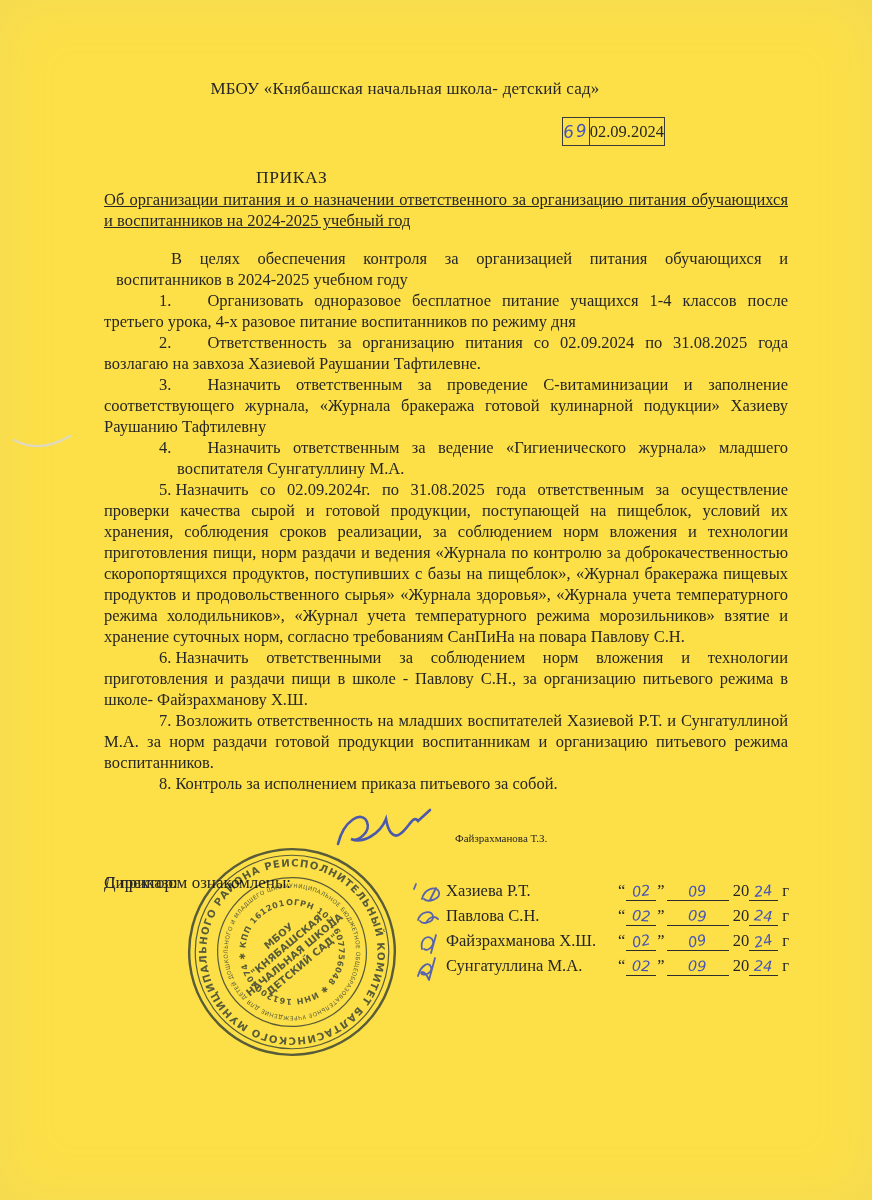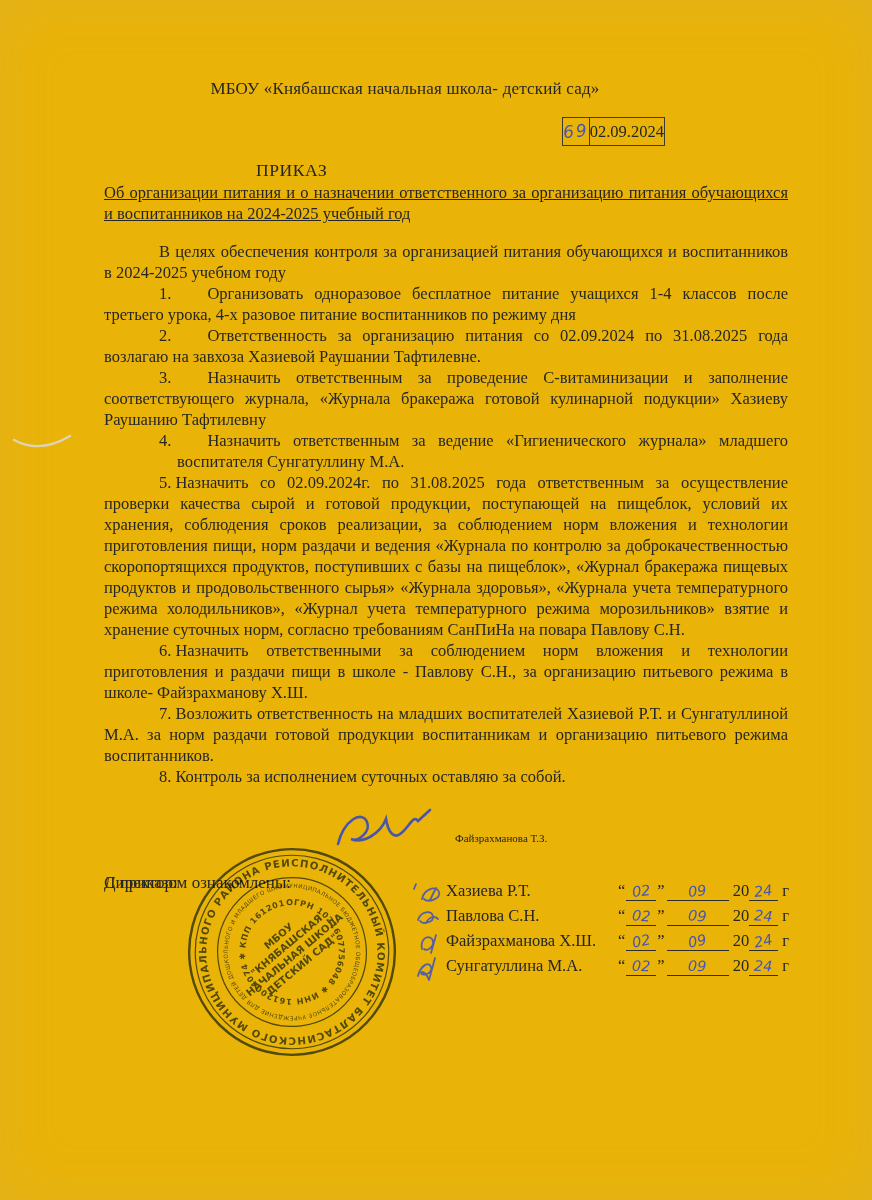--- a/index.html
+++ b/index.html
@@ -1,35 +1,35 @@
 <!DOCTYPE html>
 <html lang="ru"><head>
 <meta charset="utf-8">
 <style>
   html,body{margin:0;padding:0;background:#e8e8e4;}
-  .page{position:relative;width:872px;height:1200px;background:#eab308;overflow:hidden;
+  .page{position:relative;width:872px;height:1200px;background:#fde047;overflow:hidden;
         font-family:"Liberation Serif",serif;color:#262626;
         box-shadow:inset 0 0 60px rgba(175,175,162,.14);}
   
   .school{position:absolute;top:79px;left:0;width:810px;text-align:center;font-size:17px;letter-spacing:.2px;}
   
   .doc-table{position:absolute;top:117px;left:562px;border-collapse:collapse;}
   .doc-table td{border:1.5px solid #3a3a3a;font-size:16.5px;padding:0;}
   .td-num-h{width:102px;text-align:center;line-height:1.22;padding:2px 2px 1px 2px;}
   .td-date-h{width:122px;text-align:center;vertical-align:top;padding-top:2px;}
   .td-num-v{height:27px;text-align:center;}
   .td-date-v{padding-left:9px;}
   .hw{font-family:"DejaVu Sans",sans-serif;font-style:italic;color:#4655b6;}
   .num69{display:inline-block;font-size:17px;transform:rotate(-6deg);letter-spacing:2px;}
   
   .content{position:absolute;left:104px;top:160px;width:684px;font-size:16.5px;line-height:21px;
            text-align:justify;text-align-last:left;}
-  .title{margin:0 0 1px 152px;font-size:17.5px;letter-spacing:.6px;text-align:left;}
+  .title{margin:7px 0 1px 152px;font-size:17.5px;letter-spacing:.6px;text-align:left;}
   .subject{margin:0;text-decoration:underline;}
-  .intro{margin:17px 0 0 0;text-indent:55px;}
+  .intro{margin:17px 0 0 12px;text-indent:55px;}
   .pw{margin:0 0 0 29px;text-align:left;}
   .item{margin:0;text-indent:55px;}
   .item.first{}
   .item.hang{margin-left:73px;text-indent:-18px;}
   .gapw{display:inline-block;width:36px;}
   .gapn{display:inline-block;width:4px;}
   
   .director-label{position:absolute;left:104px;top:873px;font-size:17px;}
   .director-name{position:absolute;left:455px;top:832px;font-size:11px;}
   .director-sig{position:absolute;left:328px;top:804px;width:120px;height:60px;}
@@ -75,21 +75,21 @@
     <p class="subject">Об организации питания и о назначении ответственного за организацию питания обучающихся и воспитанников на 2024-2025 учебный год</p>
     <p class="intro">В целях обеспечения контроля за организацией питания обучающихся и воспитанников в 2024-2025 учебном году</p>
 
     <p class="item first"><span>1.</span><span class="gapw"></span><span>Организовать одноразовое бесплатное питание учащихся 1-4 классов после третьего урока, 4-х разовое питание воспитанников по режиму дня</span></p>
     <p class="item"><span>2.</span><span class="gapw"></span><span>Ответственность за организацию питания со 02.09.2024 по 31.08.2025 года возлагаю на завхоза Хазиевой Раушании Тафтилевне.</span></p>
     <p class="item"><span>3.</span><span class="gapw"></span><span>Назначить ответственным за проведение С-витаминизации и заполнение соответствующего журнала, «Журнала бракеража готовой кулинарной подукции» Хазиеву Раушанию Тафтилевну</span></p>
     <p class="item hang"><span>4.</span><span class="gapw"></span><span>Назначить ответственным за ведение «Гигиенического журнала» младшего воспитателя Сунгатуллину М.А.</span></p>
     <p class="item"><span>5.</span><span class="gapn"></span><span>Назначить со 02.09.2024г. по 31.08.2025 года ответственным за осуществление проверки качества сырой и готовой продукции, поступающей на пищеблок, условий их хранения, соблюдения сроков реализации, за соблюдением норм вложения и технологии приготовления пищи, норм раздачи и ведения «Журнала по контролю за доброкачественностью скоропортящихся продуктов, поступивших с базы на пищеблок», «Журнал бракеража пищевых продуктов и продовольственного сырья» «Журнала здоровья», «Журнала учета температурного режима  холодильников», «Журнал учета температурного режима морозильников» взятие и хранение суточных норм, согласно требованиям СанПиНа на повара Павлову С.Н.</span></p>
     <p class="item"><span>6.</span><span class="gapn"></span><span>Назначить ответственными за соблюдением норм вложения и технологии приготовления и раздачи пищи в школе - Павлову С.Н., за организацию питьевого режима в школе- Файзрахманову Х.Ш.</span></p>
     <p class="item"><span>7.</span><span class="gapn"></span><span>Возложить ответственность на младших воспитателей Хазиевой Р.Т. и Сунгатуллиной М.А. за норм раздачи готовой продукции воспитанникам и организацию питьевого режима воспитанников.</span></p>
-    <p class="item"><span>8.</span><span class="gapn"></span><span>Контроль за исполнением суточных оставляю за собой.</span></p>
+    <p class="item"><span>8.</span><span class="gapn"></span><span>Контроль за исполнением приказа питьевого за собой.</span></p>
   </div>
 
   <svg class="margin-arc" width="70" height="34" viewBox="0 0 70 34">
     <path d="M6,16 Q32,30 62,12" fill="none" stroke="#d9d9d2" stroke-width="2.4" stroke-linecap="round" opacity="0.85"></path>
   </svg>
 
   <div class="director-label">Директор:</div>
   <svg class="director-sig" viewBox="0 0 120 60">
     <path d="M10,40 C16,16 34,6 39,18 C43,28 30,38 23,35 C35,40 52,30 58,15 C60,27 65,35 72,30 C81,24 85,10 90,17 L102,6" fill="none" stroke="#4150b2" stroke-width="2.6" stroke-linecap="round" opacity="0.95"></path>
   </svg>

